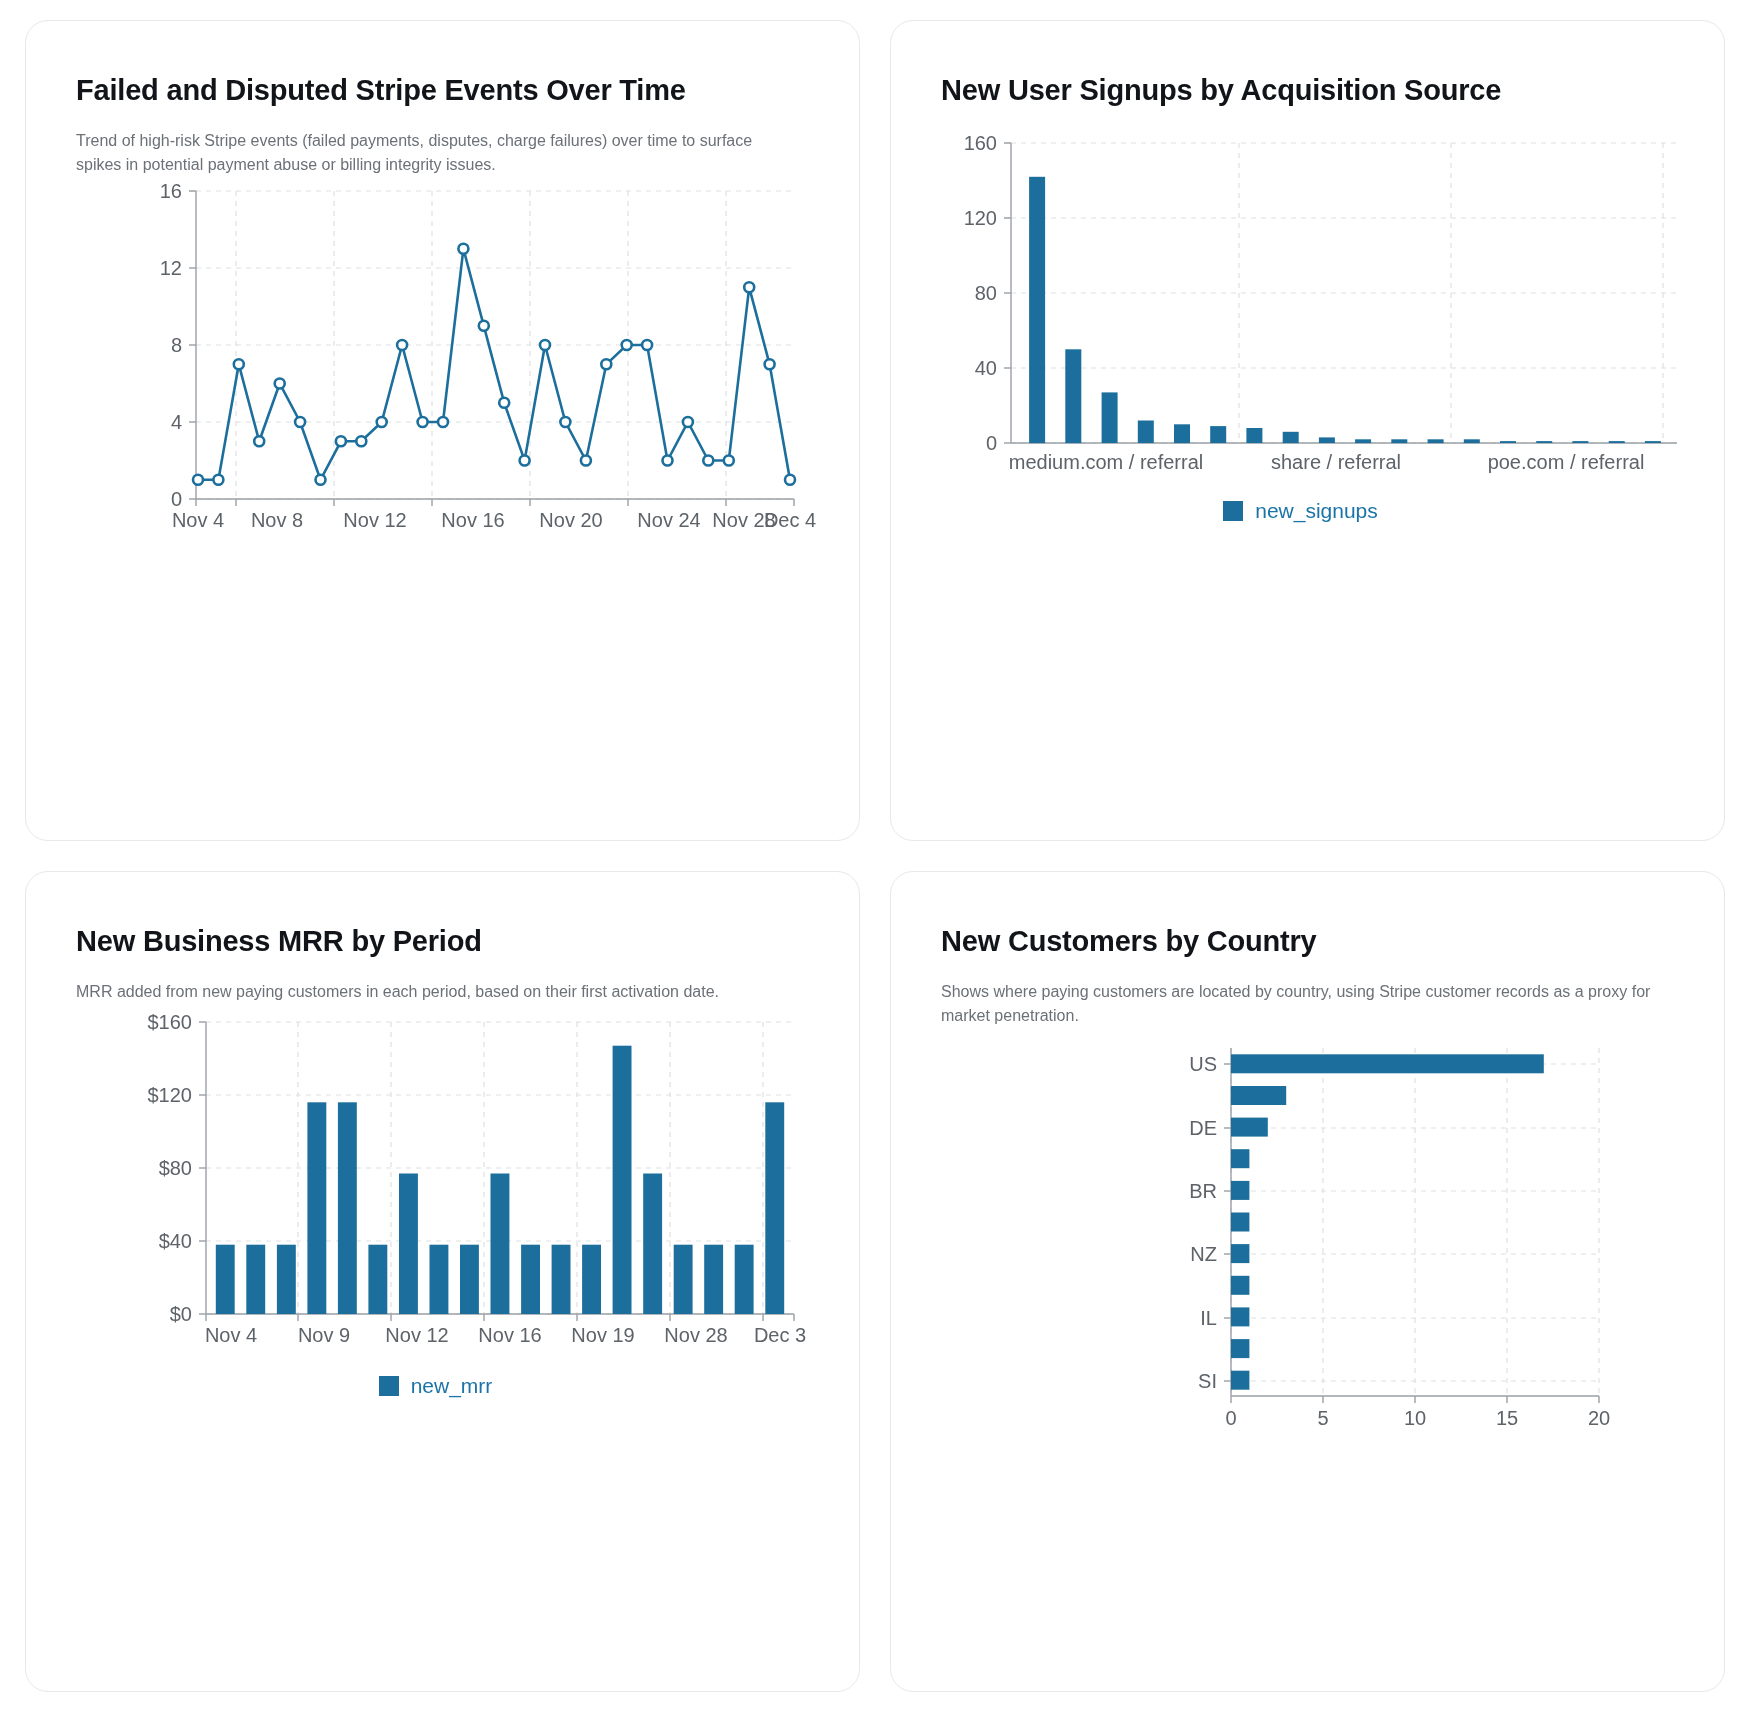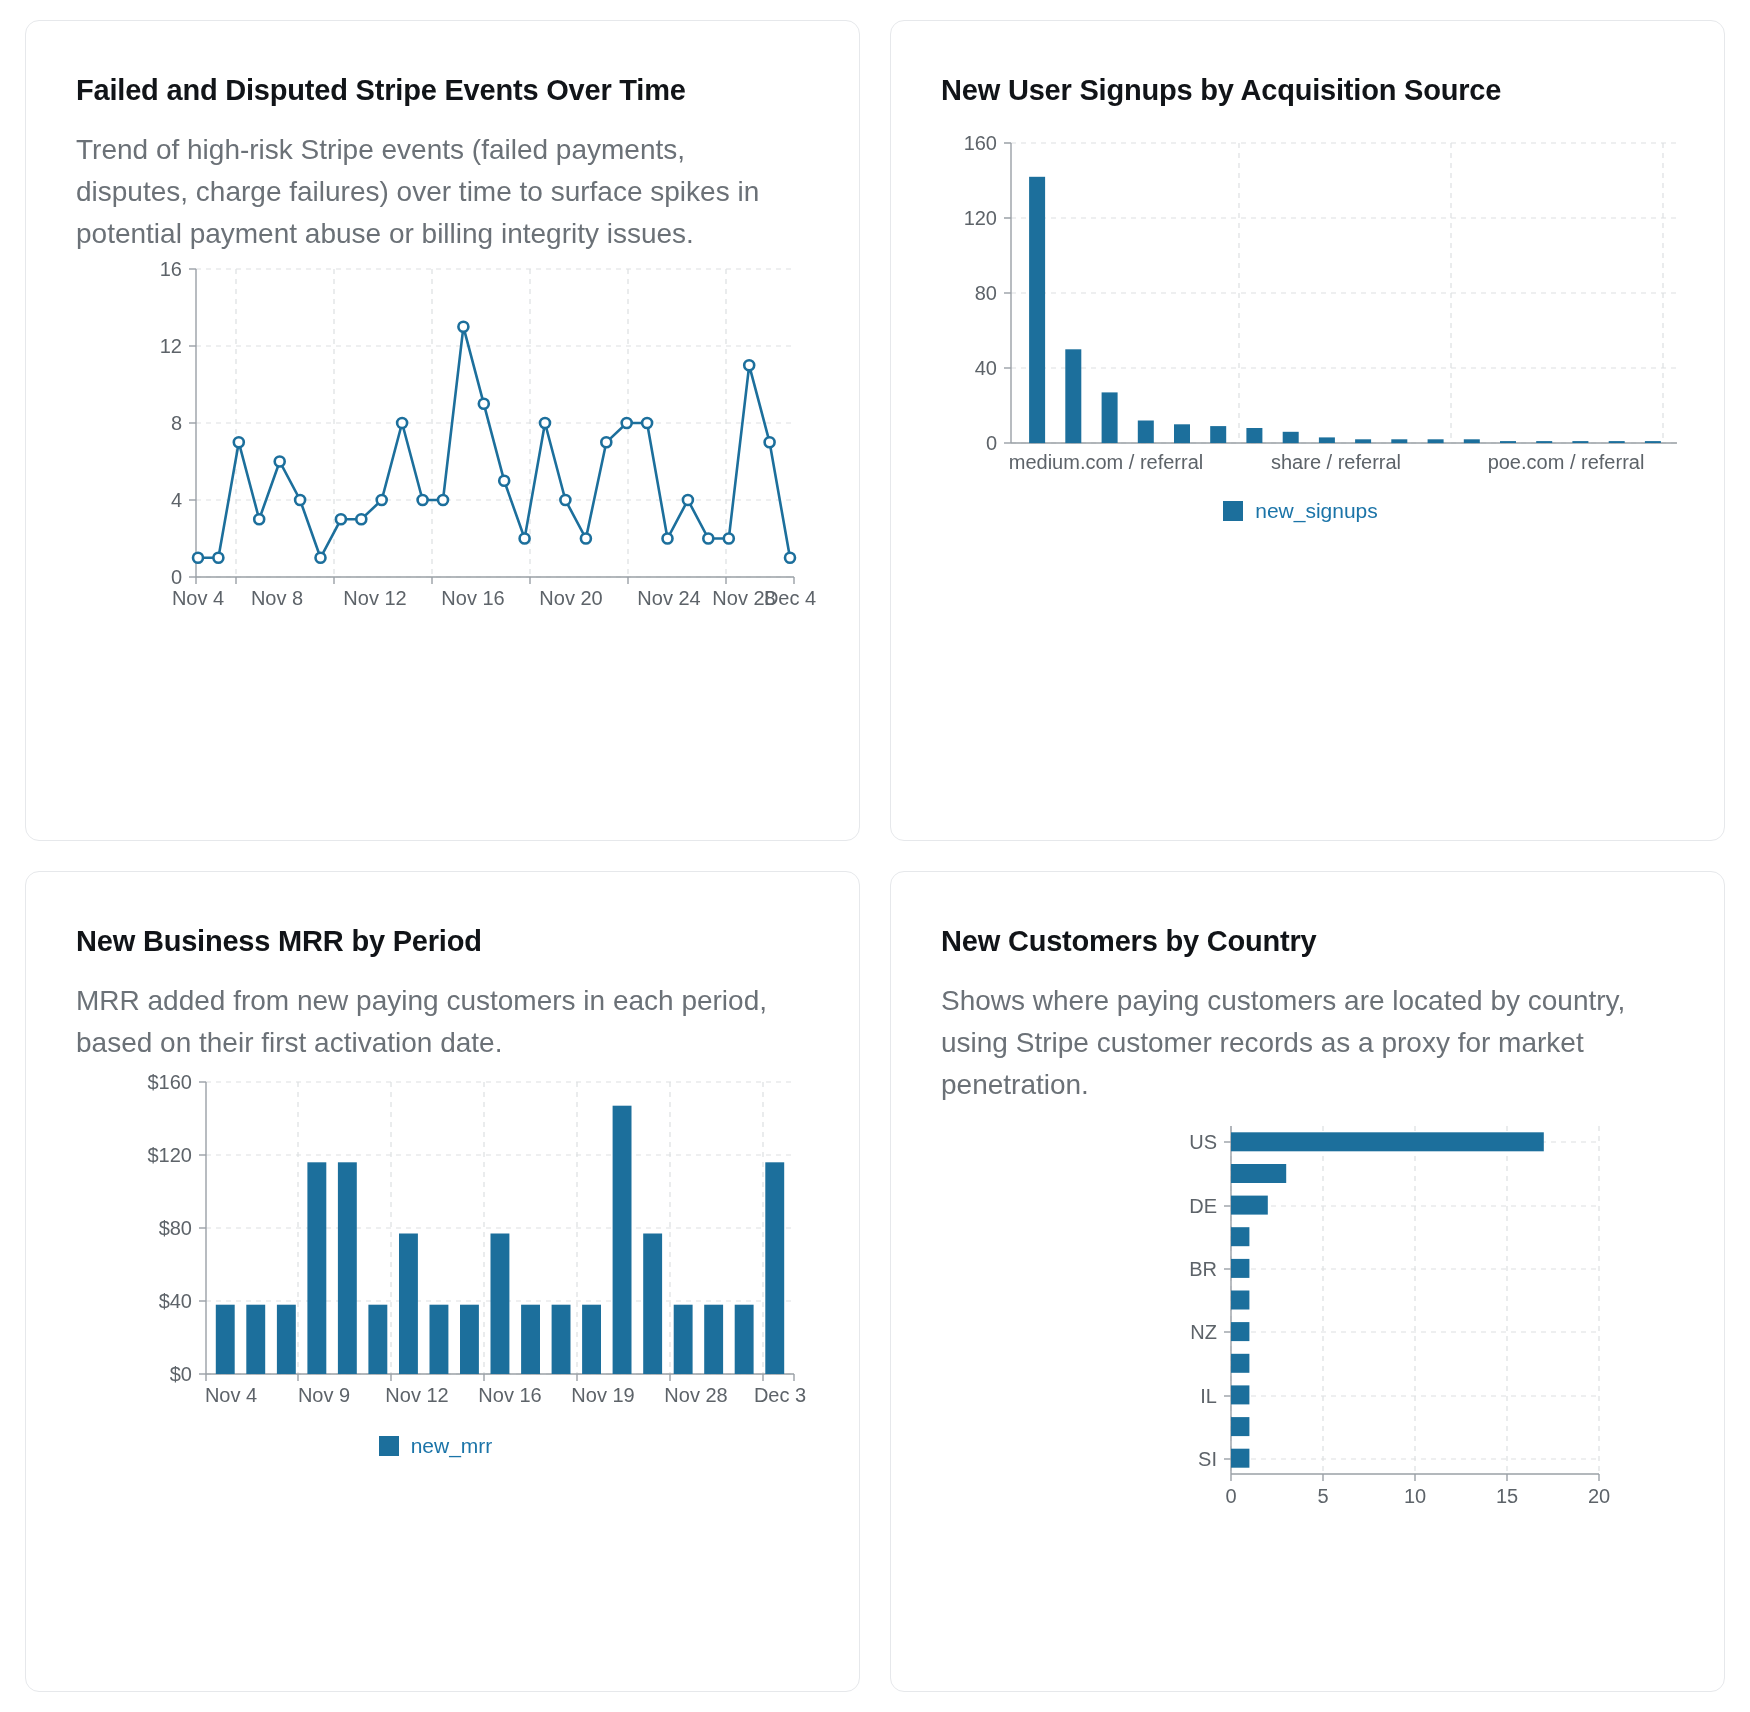--- a/index.html
+++ b/index.html
@@ -18,36 +18,36 @@
     display: grid;
     grid-template-columns: 1fr 1fr;
     grid-template-rows: 1fr 1fr;
     gap: 30px;
     padding: 20px 25px;
     width: 1750px;
     height: 1712px;
   }
   .card {
     border: 1px solid #e6e8eb;
-    border-radius: 14px;
+    border-radius: 23px;
     background: #fff;
     padding: 48px 64px 30px 50px;
     overflow: hidden;
     position: relative;
   }
   .card-title {
     font-size: 29px;
     font-weight: bold;
     color: #111418;
     line-height: 1.45;
     margin: 0 0 18px 0;
     letter-spacing: -0.2px;
   }
   .card-desc {
-    font-size: 28px;
+    font-size: 16px;
     color: #6b7177;
     line-height: 1.5;
     margin: 0;
   }
   .chart-area {
     position: relative;
   }
   .legend {
     display: flex;
     justify-content: center;

